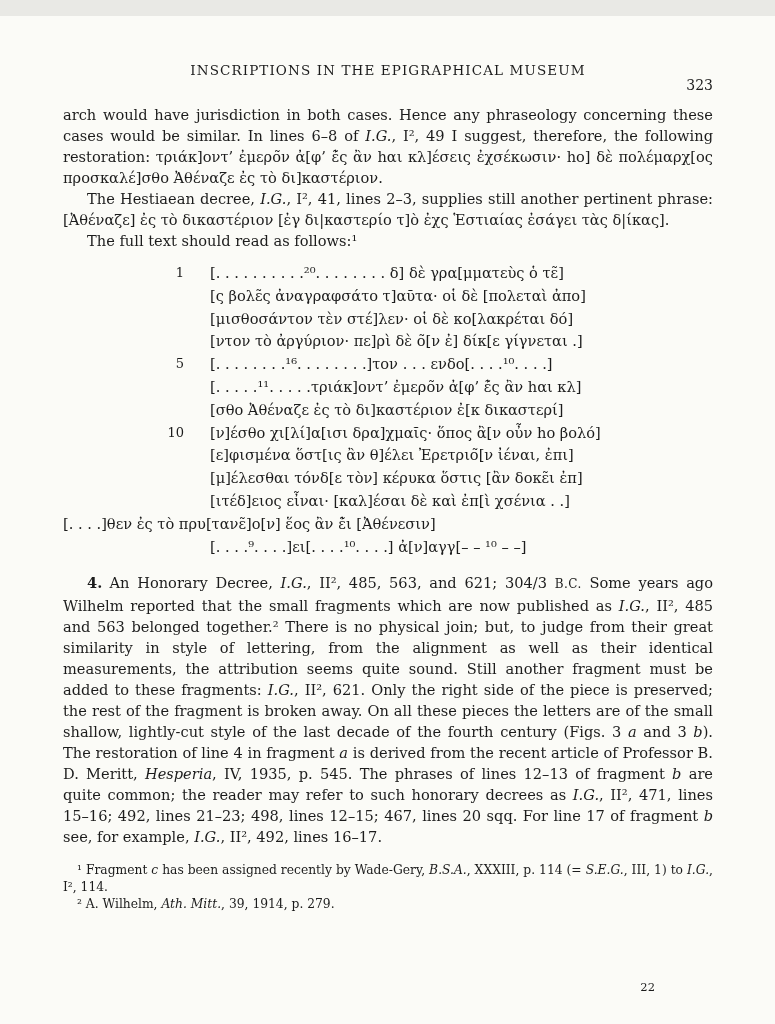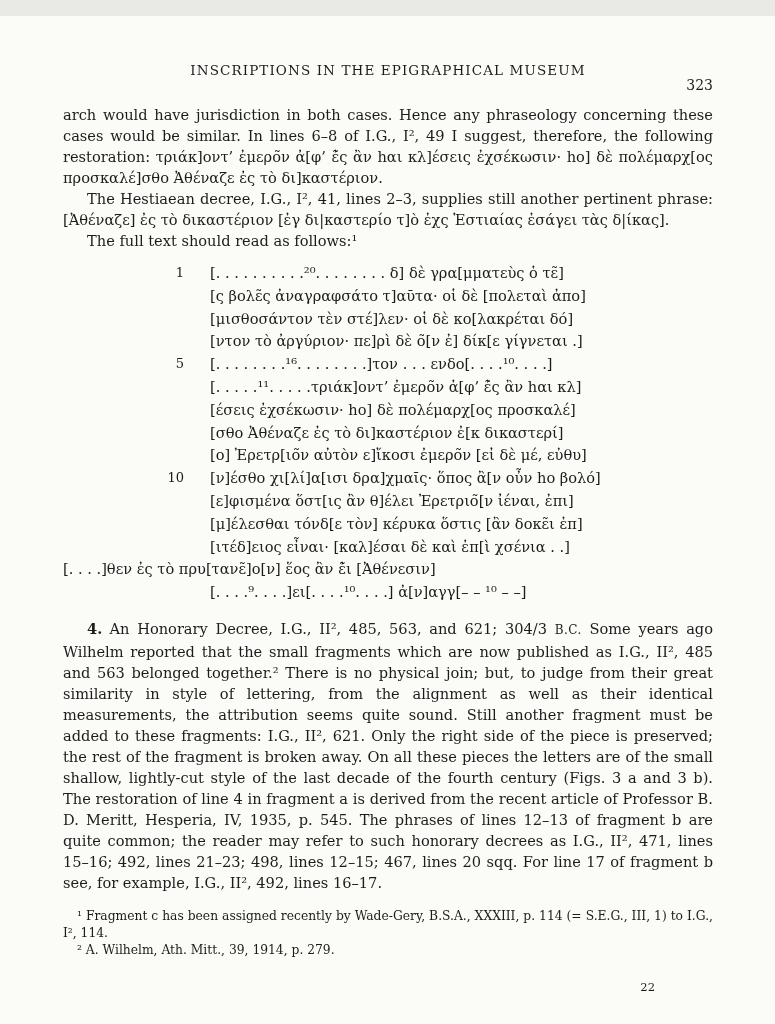--- a/index.html
+++ b/index.html
@@ -30,21 +30,21 @@
     letter-spacing: 0;
     font-size: 14px;
   }
   .body-text p {
     margin: 0;
     font-size: 14.6px;
     line-height: 21px;
     text-align: justify;
   }
   .body-text p.indent { text-indent: 24px; }
-  .st-i { }
+  .st-i { font-style: italic; }
   .st-b { font-weight: bold; }
   .st-sc { font-size: 0.82em; letter-spacing: 0.04em; }
   .greek-block { margin: 11px 0 14px 0; }
   .greek-line {
     display: flex;
     font-size: 14.6px;
     line-height: 22.8px;
   }
   .greek-line .line-num {
     flex: none;
@@ -105,29 +105,27 @@
         <div class="greek-line">
           <span class="line-num">5</span>
           <span class="line-text">[. . . . . . . .¹⁶. . . . . . . .]τον . . . ενδο[. . . .¹⁰. . . .]</span>
         </div>
         <div class="greek-line">
           <span class="line-num"></span>
           <span class="line-text">[. . . . .¹¹. . . . .τριάκ]οντ’ ἐμερο̃ν ἀ[φ’ ἐ̃ς ἂν hαι κλ]</span>
         </div>
         <div class="greek-line">
           <span class="line-num"></span>
-          <span class="line-text">[έσεις ἐχσέκωσιν· hο] δὲ πολέμαρχ[ος προσκαλέ]</span>
         </div>
         <div class="greek-line">
           <span class="line-num"></span>
           <span class="line-text">[σθο Ἀθέναζε ἐς τὸ δι]καστέριον ἐ[κ δικαστερί]</span>
         </div>
         <div class="greek-line">
           <span class="line-num"></span>
-          <span class="line-text">[ο] Ἐρετρ[ιο̃ν αὐτὸν ε]ἴκοσι ἐμερο̃ν [εἰ δὲ μέ, εὐθυ]</span>
         </div>
         <div class="greek-line">
           <span class="line-num">10</span>
           <span class="line-text">[ν]έσθο χι[λί]α[ισι δρα]χμαῖς· ὅπος ἂ[ν οὖν hο βολό]</span>
         </div>
         <div class="greek-line">
           <span class="line-num"></span>
         </div>
         <div class="greek-line">
           <span class="line-num"></span>

